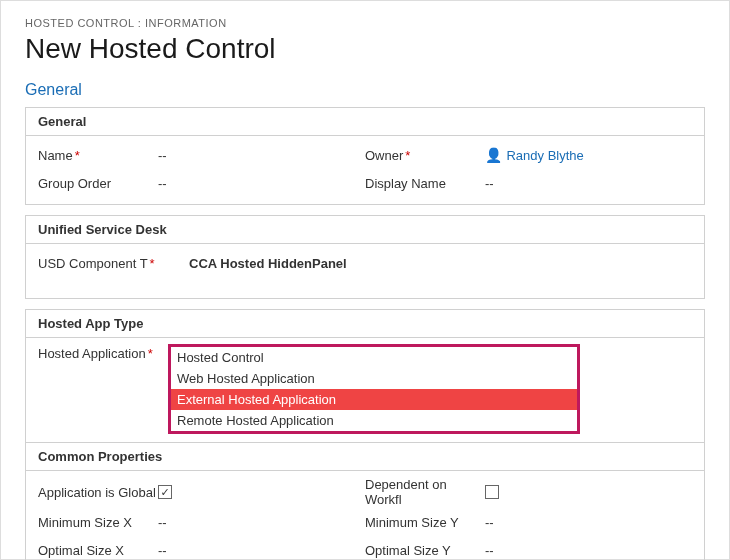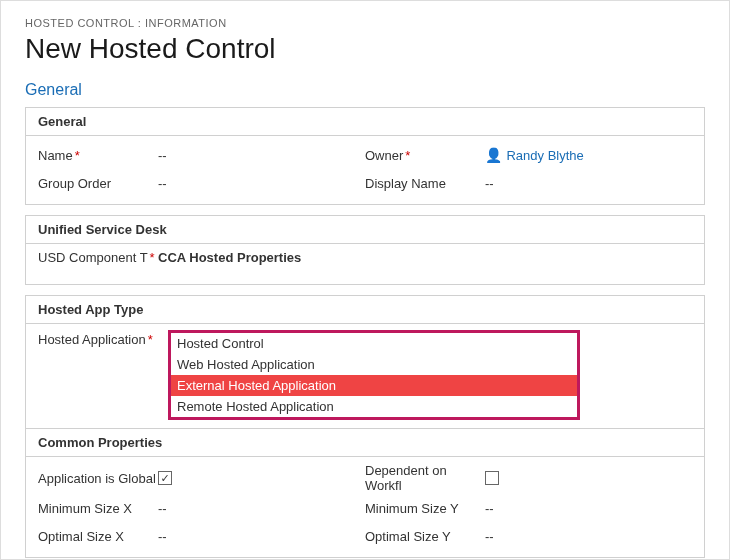--- a/index.html
+++ b/index.html
@@ -92,23 +92,24 @@
       color: #1a6db5;
       font-size: 13px;
     }
     .field-half {
       display: flex;
       align-items: center;
       flex: 1;
     }
     .usd-component-row {
       display: flex;
-      align-items: flex-start;
+      align-items: center;
       min-height: 26px;
-      margin-bottom: 2px;
+      margin-bottom: 16px;
+      gap: 31px;
     }
     .usd-label {
       width: 120px;
       font-size: 13px;
       color: #333;
       flex-shrink: 0;
     }
     .usd-value {
       font-weight: 600;
       font-size: 13px;
@@ -216,21 +217,21 @@
     </div>
   </div>
 
   <div class="card">
     <div class="card-section-header">Unified Service Desk</div>
     <div class="card-body">
       <div class="usd-component-row">
         <span class="usd-label">
           <span>USD Component T</span><span class="required-asterisk">*</span>
         </span>
-        <span class="usd-value">CCA Hosted Properties</span>
+        <span class="usd-value">CCA Hosted HiddenPanel</span>
       </div>
     </div>
   </div>
 
   <div class="card">
     <div class="card-section-header">Hosted App Type</div>
     <div class="card-body">
       <div class="hosted-app-row">
         <span class="hosted-app-label">
           <span>Hosted Application</span><span class="required-asterisk">*</span>

